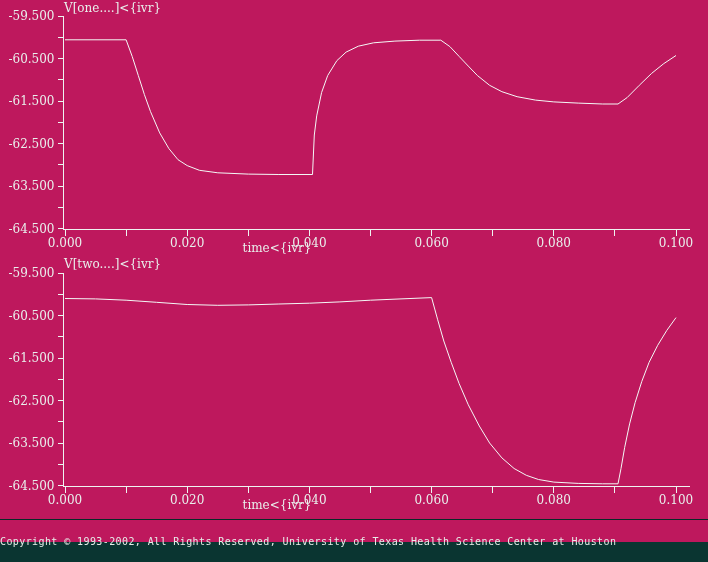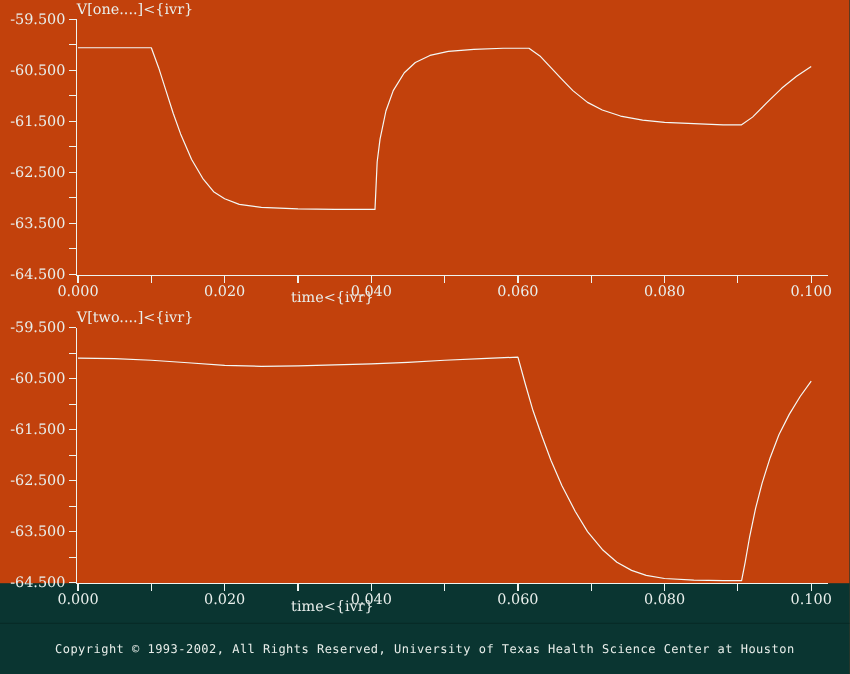--- a/index.html
+++ b/index.html
@@ -4,22 +4,22 @@
 <style>
   html, body {
     margin: 0; padding: 0;
     width: 708px; height: 562px;
     overflow: hidden;
     background: #0a3531;
     font-family: "DejaVu Serif", serif;
   }
   #window {
     position: relative;
-    width: 708px; height: 486px;
-    background: #c2410c;
+    width: 708px; height: 542px;
+    background: #be185d;
   }
   #plots-svg {
     position: absolute; left: 0; top: 0;
     width: 708px; height: 522px;
     display: block;
   }
   .axis-line { stroke: #eef4f1; stroke-width: 1; shape-rendering: crispEdges; }
   .tick { stroke: #eef4f1; stroke-width: 1; shape-rendering: crispEdges; }
   .tick-label {
     fill: #e9efec;
@@ -33,21 +33,20 @@
   }
   .trace { fill: none; stroke: #f4f8f6; stroke-width: 1; stroke-linejoin: round; }
   #footer-separator {
     position: absolute; left: 0; top: 519px;
     width: 708px; height: 1px;
     background: #072b27;
   }
   #copyright {
     position: absolute; left: 0; top: 536px;
     width: 708px;
-    text-align: center;
     color: #e7ede9;
     font-family: "DejaVu Sans Mono", monospace;
     font-size: 10px;
     letter-spacing: 0.4px;
     white-space: nowrap;
   }
 </style>
 </head>
 <body>
 

